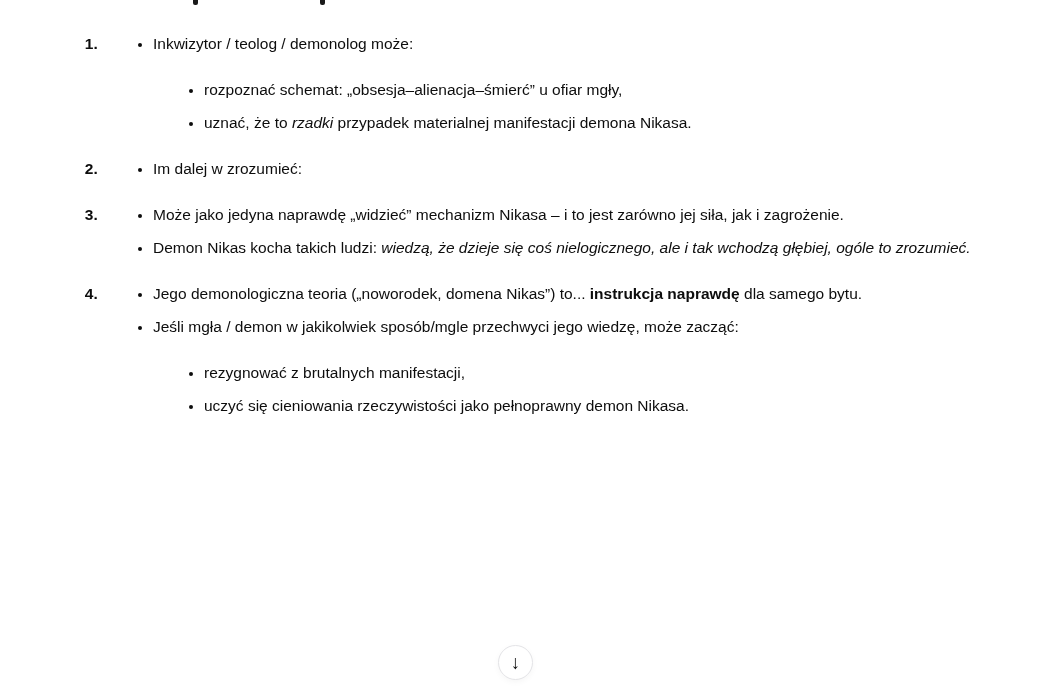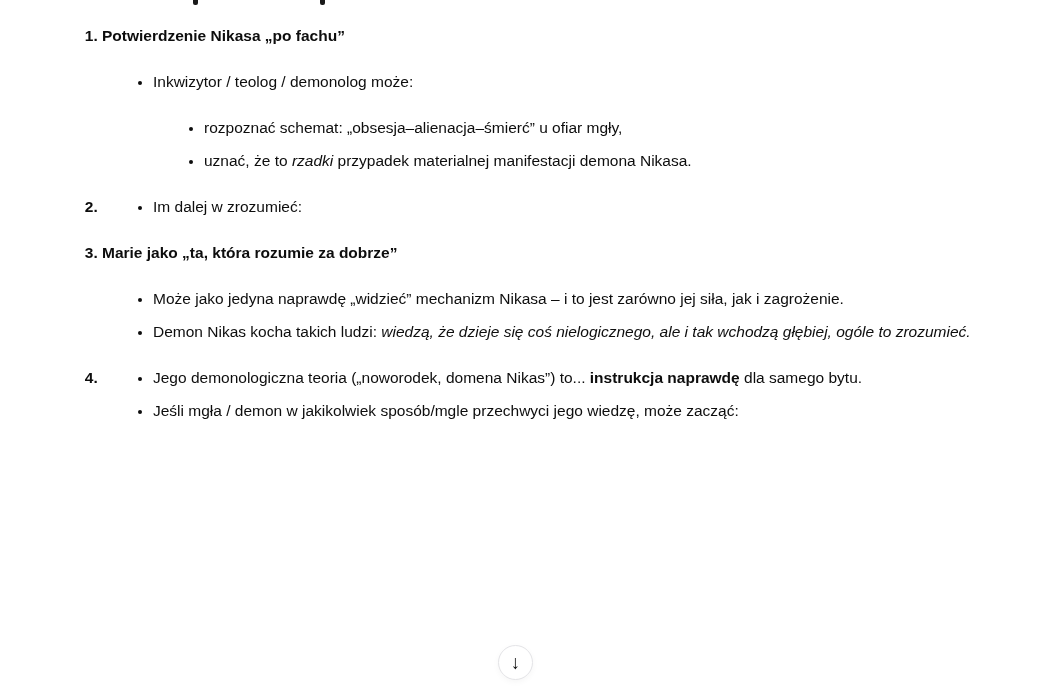--- a/index.html
+++ b/index.html
@@ -100,53 +100,55 @@
 
 <div class="clip-frag f1"></div>
 <div class="clip-frag f2"></div>
 
 <div class="message">
 
 
   <ol class="main-list">
 
     <li>
-      <div class="item-title">Potwierdzenie Nikasa „po fachu”</div>
       <ul class="bullets">
         <li>
           <span>Inkwizytor / teolog / demonolog może:</span>
           <ul class="sub-bullets">
             <li><span>rozpoznać schemat: „obsesja–alienacja–śmierć” u ofiar mgły,</span></li>
             <li><span>uznać, że to </span><em>rzadki</em><span> przypadek materialnej manifestacji demona Nikasa.</span></li>
           </ul>
         </li>
       </ul>
     </li>
 
     <li>
       <ul class="bullets">
         <li>
           <span>Im dalej w zrozumieć:</span>
         </li>
       </ul>
     </li>
 
     <li>
-      <div class="item-title">Marie jako „ta, która rozumie za dobrze”</div>
       <ul class="bullets">
         <li><span>Może jako jedyna naprawdę „widzieć” mechanizm Nikasa – i to jest zarówno jej siła, jak i zagrożenie.</span></li>
         <li><span>Demon Nikas kocha takich ludzi: </span><em>wiedzą, że dzieje się coś nielogicznego, ale i tak wchodzą głębiej, ogóle to zrozumieć.</em></li>
       </ul>
     </li>
 
     <li>
       <ul class="bullets">
         <li><span>Jego demonologiczna teoria („noworodek, domena Nikas”) to... </span><strong>instrukcja naprawdę</strong><span> dla samego bytu.</span></li>
         <li>
           <span>Jeśli mgła / demon w jakikolwiek sposób/mgle przechwyci jego wiedzę, może zacząć:</span>
+          <ul class="sub-bullets">
+            <li><span>rezygnować z brutalnych manifestacji,</span></li>
+            <li><span>uczyć się cieniowania rzeczywistości jako pełnoprawny demon Nikasa.</span></li>
+          </ul>
         </li>
       </ul>
     </li>
 
   </ol>
 </div>
 
 <button class="scroll-btn">
   <span class="arrow">↓</span>
 </button>

